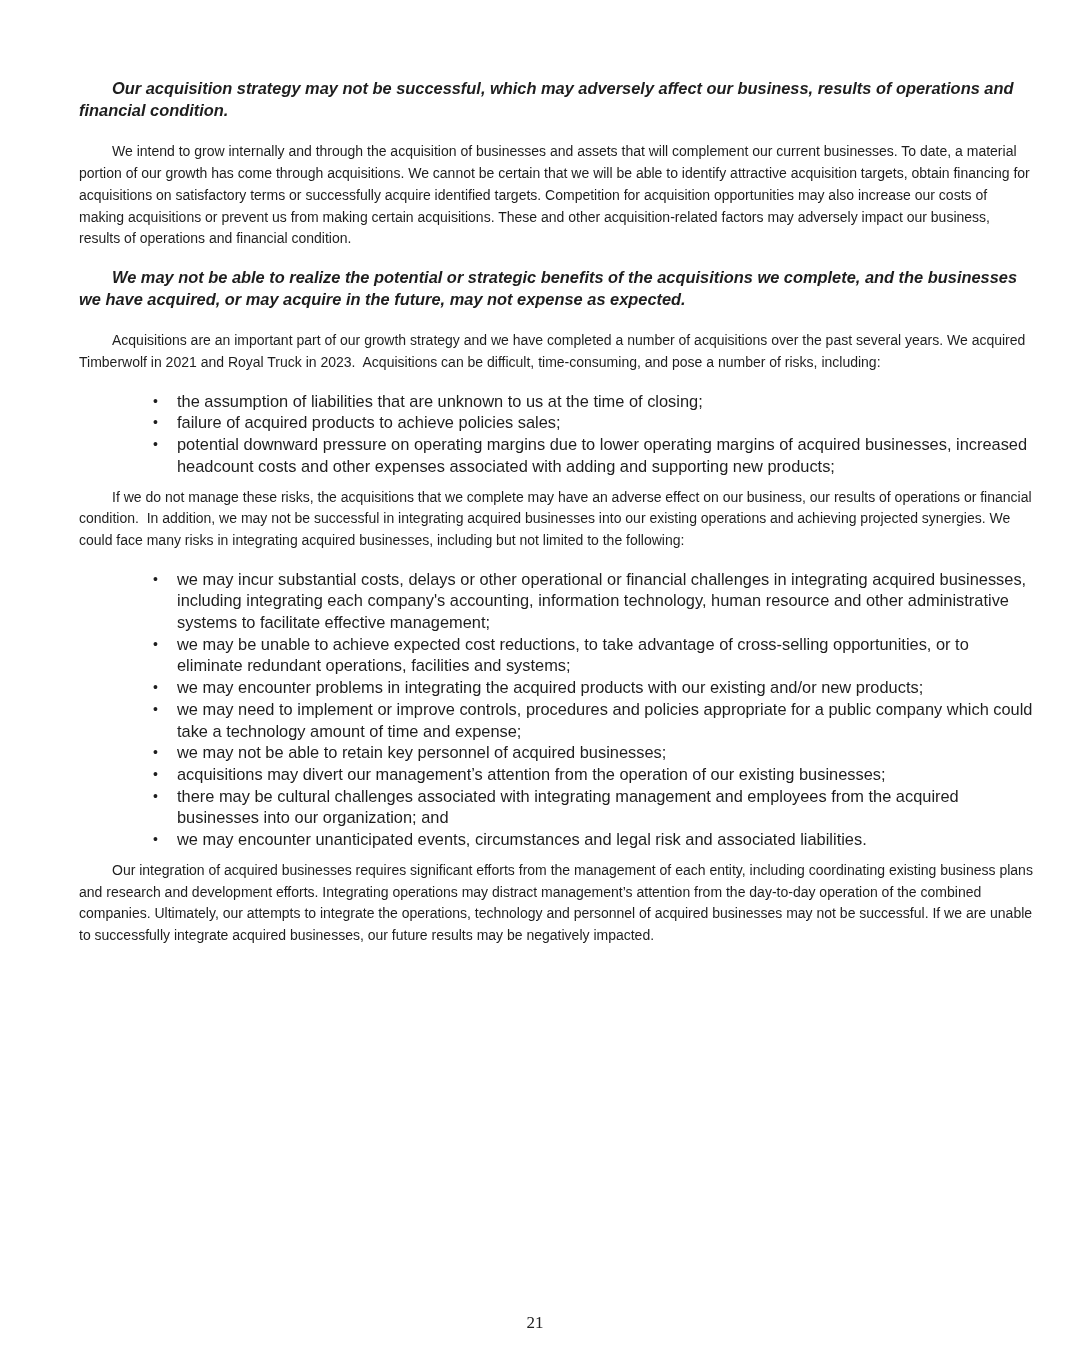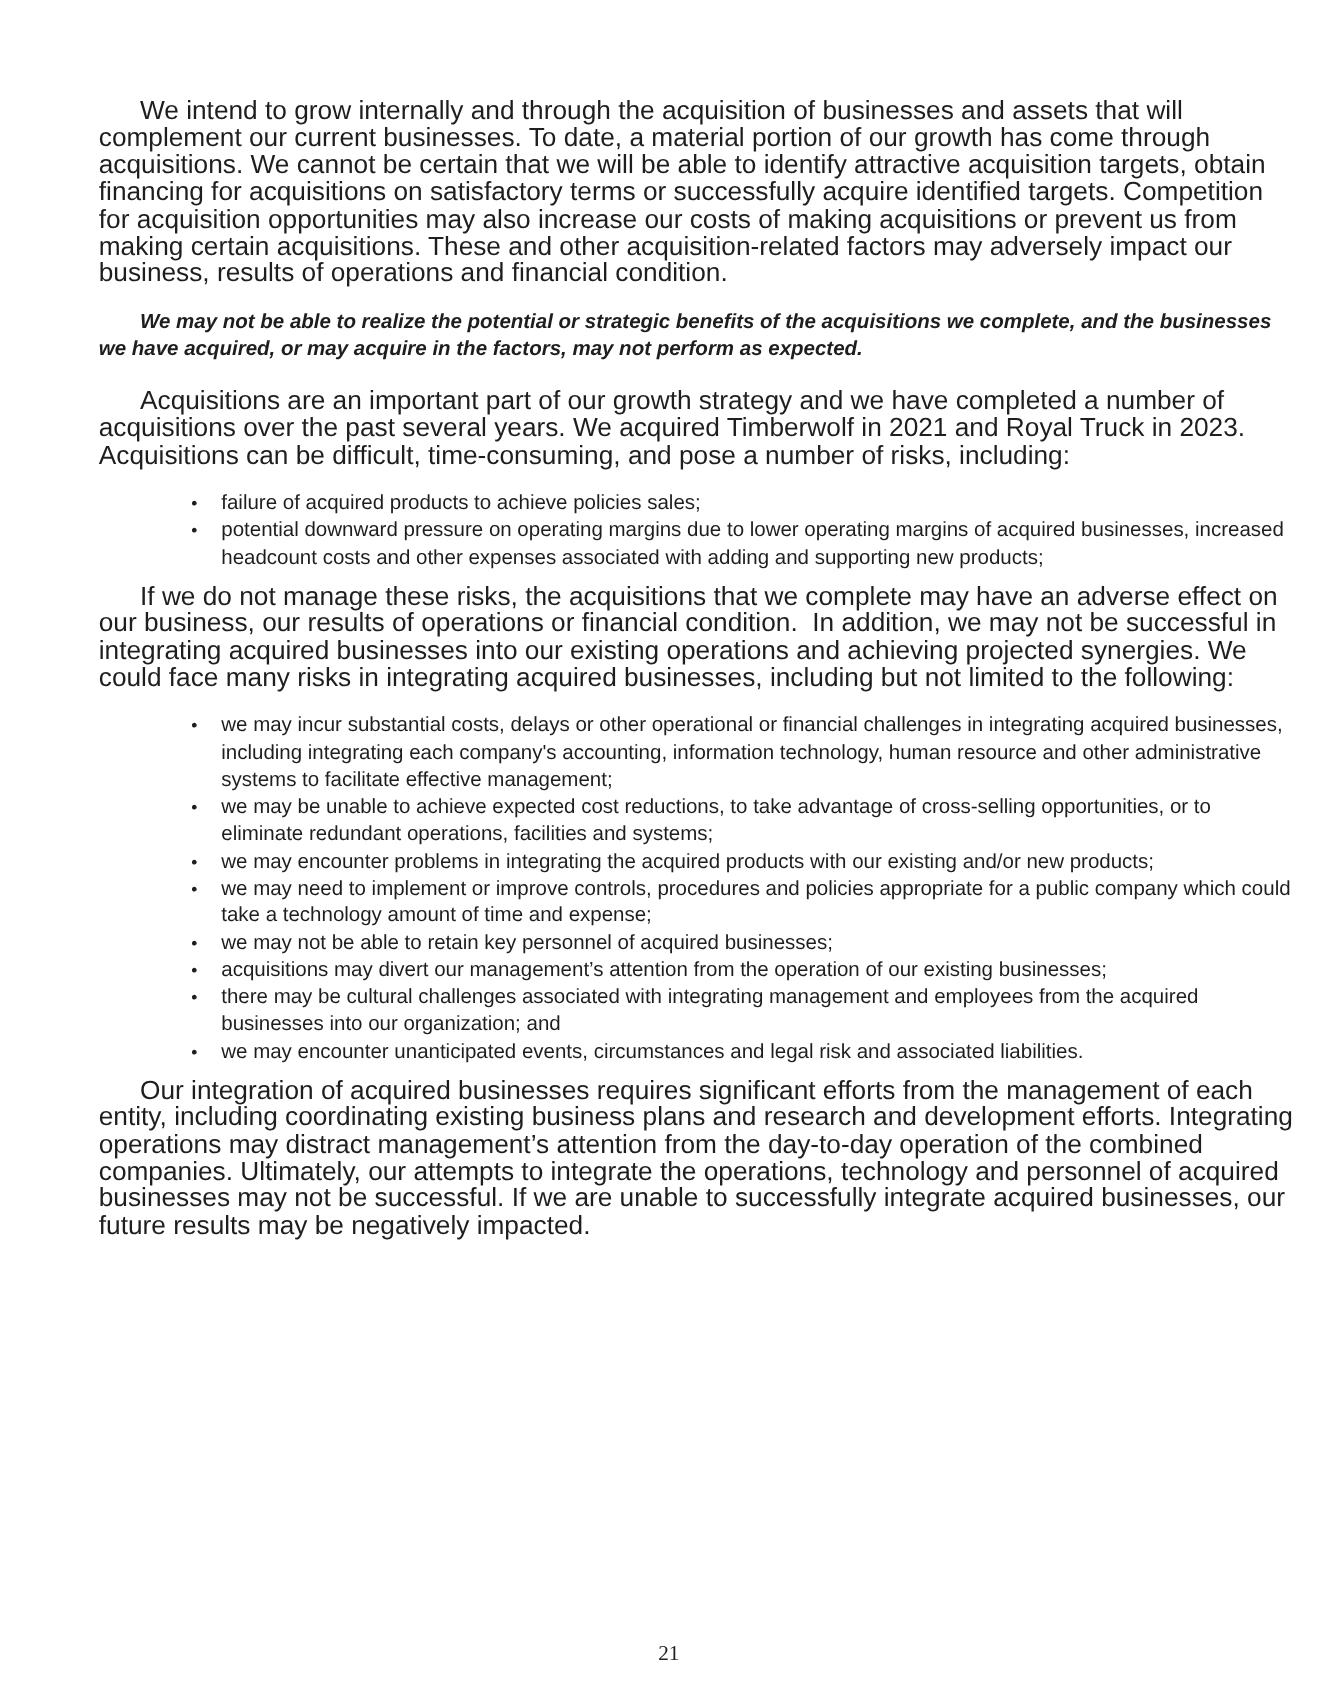--- a/index.html
+++ b/index.html
@@ -21,21 +21,21 @@
   .doc-heading {
     font-weight: bold;
     font-style: italic;
     font-size: 16.4px;
     line-height: 21.7px;
     text-indent: 33px;
     margin: 0 0 20px 0;
     white-space: pre-wrap;
   }
   .doc-para {
-    font-size: 21px;
+    font-size: 14px;
     line-height: 21.7px;
     text-indent: 33px;
     margin: 0 0 17px 0;
     white-space: pre-wrap;
   }
   ul.doc-list {
     list-style: none;
     margin: 0 0 9px 0;
     padding: 0 0 0 72px;
   }
@@ -63,28 +63,30 @@
     font-family: "Liberation Serif", "DejaVu Serif", serif;
     font-size: 17px;
     color: #222222;
   }
 </style>
 </head>
 <body>
 
 <div class="page-content">
 
+  <h2 class="doc-heading">Our acquisition strategy may not be successful, which may adversely affect our business, results of operations and financial condition.</h2>
 
   <p class="doc-para">We intend to grow internally and through the acquisition of businesses and assets that will complement our current businesses. To date, a material portion of our growth has come through acquisitions. We cannot be certain that we will be able to identify attractive acquisition targets, obtain financing for acquisitions on satisfactory terms or successfully acquire identified targets. Competition for acquisition opportunities may also increase our costs of making acquisitions or prevent us from making certain acquisitions. These and other acquisition-related factors may adversely impact our business, results of operations and financial condition.</p>
 
-  <h2 class="doc-heading">We may not be able to realize the potential or strategic benefits of the acquisitions we complete, and the businesses we have acquired, or may acquire in the factors, may not perform as expected.</h2>
+  <h2 class="doc-heading">We may not be able to realize the potential or strategic benefits of the acquisitions we complete, and the businesses we have acquired, or may acquire in the future, may not expense as expected.</h2>
 
   <p class="doc-para">Acquisitions are an important part of our growth strategy and we have completed a number of acquisitions over the past several years. We acquired Timberwolf in 2021 and Royal Truck in 2023.  Acquisitions can be difficult, time-consuming, and pose a number of risks, including:</p>
 
   <ul class="doc-list">
+    <li>the assumption of liabilities that are unknown to us at the time of closing;</li>
     <li>failure of acquired products to achieve policies sales;</li>
     <li>potential downward pressure on operating margins due to lower operating margins of acquired businesses, increased headcount costs and other expenses associated with adding and supporting new products;</li>
   </ul>
 
   <p class="doc-para">If we do not manage these risks, the acquisitions that we complete may have an adverse effect on our business, our results of operations or financial condition.  In addition, we may not be successful in integrating acquired businesses into our existing operations and achieving projected synergies. We could face many risks in integrating acquired businesses, including but not limited to the following:</p>
 
   <ul class="doc-list">
     <li>we may incur substantial costs, delays or other operational or financial challenges in integrating acquired businesses, including integrating each company's accounting, information technology, human resource and other administrative systems to facilitate effective management;</li>
     <li>we may be unable to achieve expected cost reductions, to take advantage of cross-selling opportunities, or to eliminate redundant operations, facilities and systems;</li>
     <li>we may encounter problems in integrating the acquired products with our existing and/or new products;</li>

